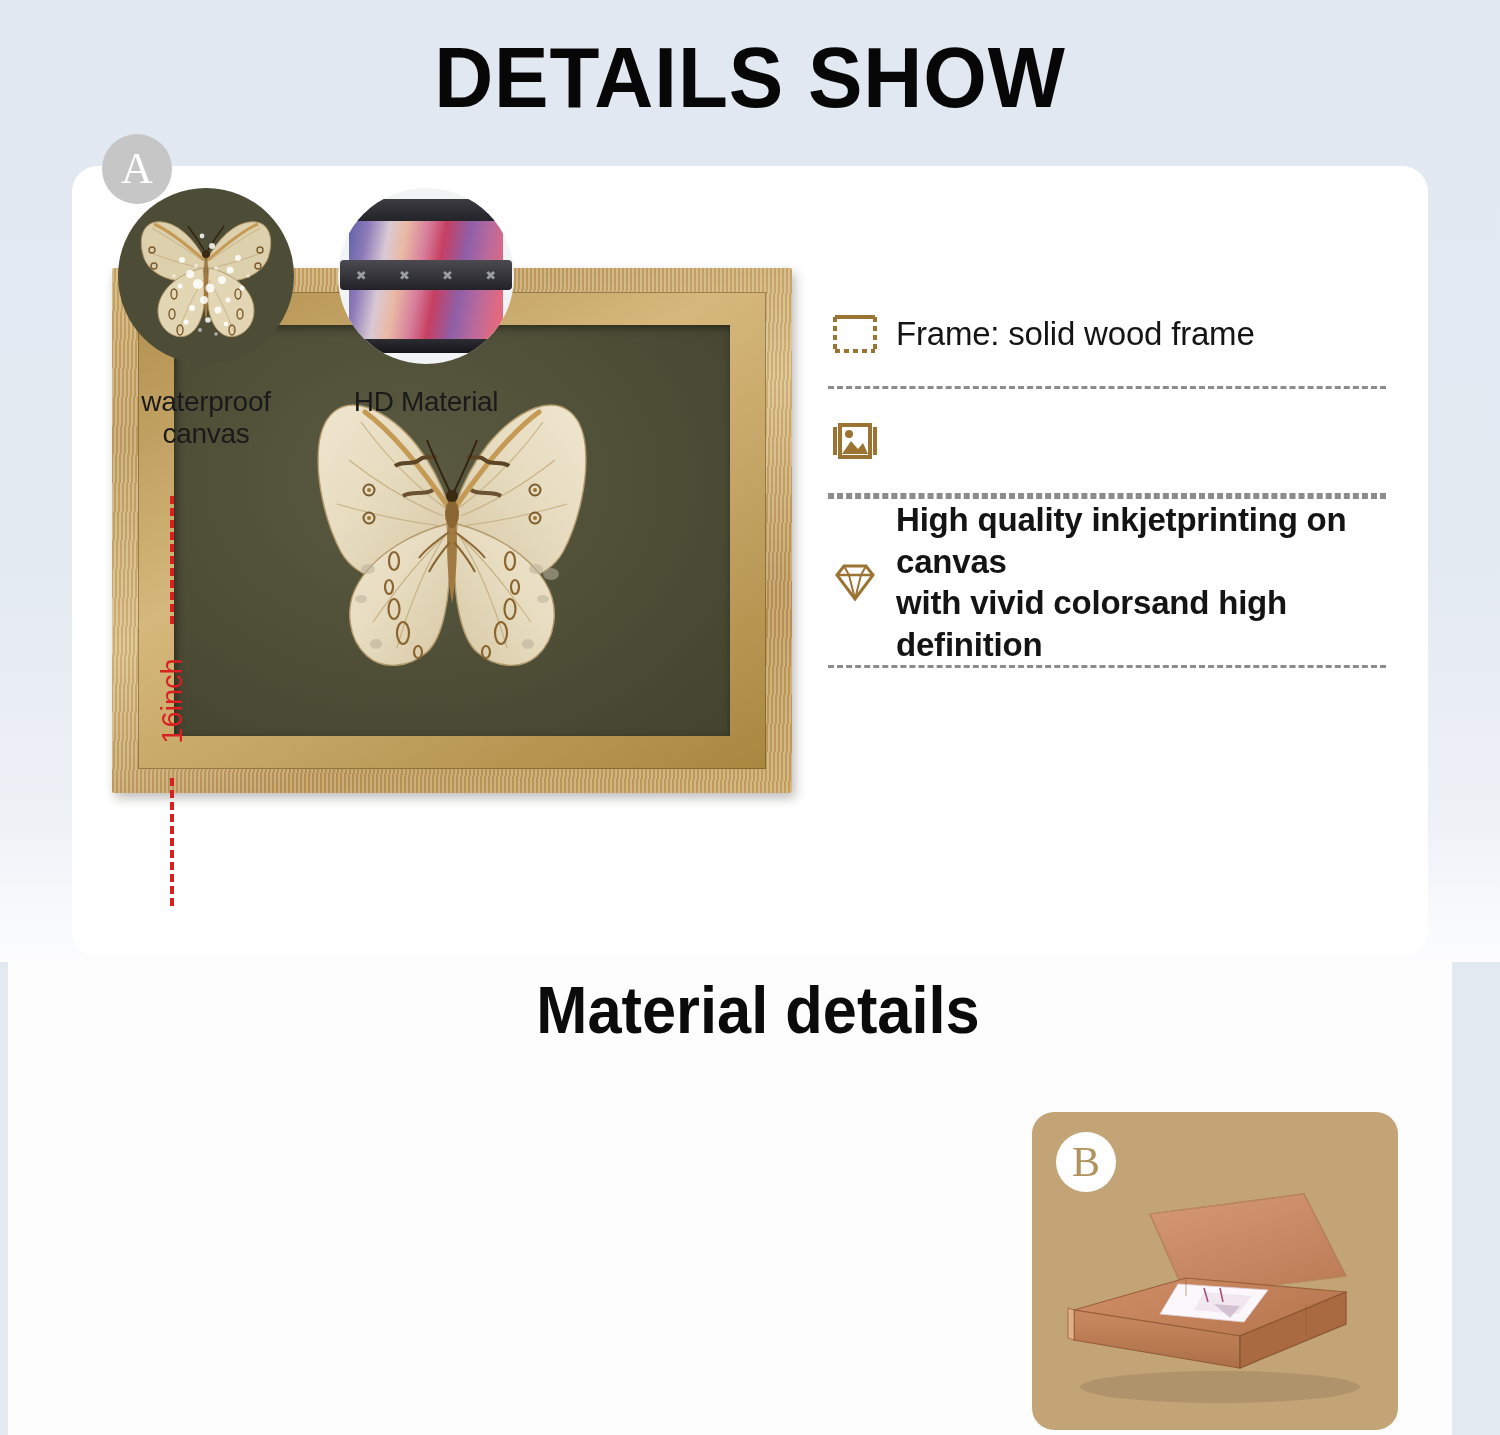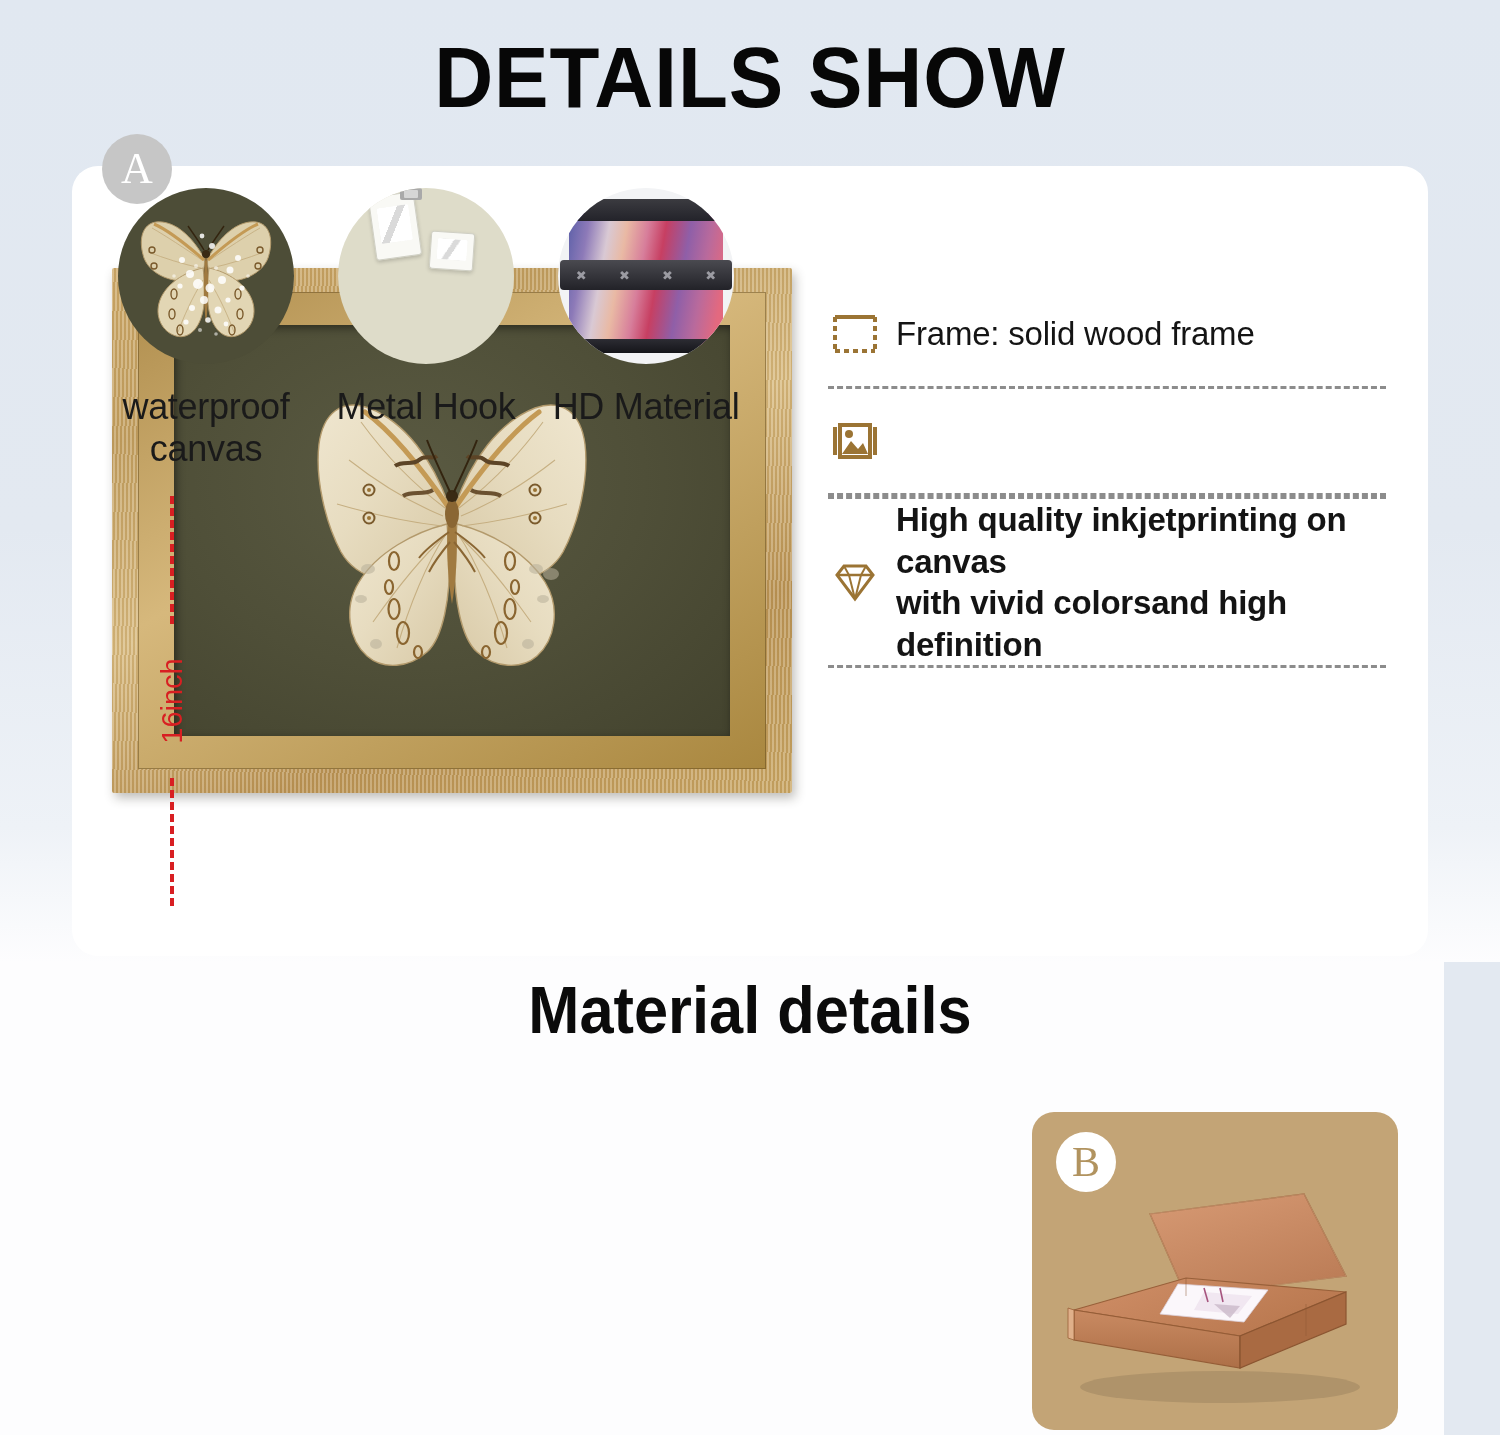--- a/index.html
+++ b/index.html
@@ -109,21 +109,21 @@
     font-family:"Liberation Sans", sans-serif;
     letter-spacing:-0.2px;
     padding-left:8px;
   }
   .feature-divider {
     height:0; border-top:3px dashed #8c8c8c; margin:0 6px 0 14px;
   }
 
   
   #lower-section {
-    position:absolute; left:0; top:962px; width:1444px; height:473px;
+    position:absolute; left:8px; top:962px; width:1444px; height:473px;
     background:#fdfdfe;
   }
   #section-title {
     position:absolute; left:0; top:10px; width:1500px; text-align:center;
     font-size:66px; font-weight:bold; color:#0b0b0b;
     font-family:"Liberation Sans", sans-serif;
     transform:scaleX(0.93);
   }
 
   
@@ -134,21 +134,21 @@
     font-size:44px; line-height:70px; text-align:center;
     font-family:"Liberation Serif", serif;
   }
   #thumbs-row { position:absolute; left:0; top:48px; display:flex; gap:0; }
   .thumb-cell { width:220px; text-align:center; }
   .thumb-circle {
     width:176px; height:176px; border-radius:50%;
     margin:0 auto; overflow:hidden; position:relative;
   }
   .thumb-caption {
-    margin-top:22px; font-size:36px; color:#1a1a1a;
+    margin-top:22px; font-size:28px; color:#1a1a1a;
     font-family:"Liberation Sans", sans-serif; letter-spacing:-0.3px;
   }
 
   
   #thumb-canvas-bg { position:absolute; inset:0; background:#4d4d37; }
   
   #thumb-frame-bg { position:absolute; inset:0; background:#a9764a; }
   .wood-strip {
     position:absolute; height:17px;
     background:repeating-linear-gradient(90deg,#c3a169 0 3px,#a98748 3px 6px);
@@ -464,32 +464,20 @@
               <circle cx="82" cy="142" r="2"></circle>
                 <circle cx="98" cy="146" r="1.8"></circle>
             </g>
           </g>
         </svg>
       </div>
       <div class="thumb-caption">waterproof canvas</div>
     </div>
 
 
-    <div class="thumb-cell">
-      <div class="thumb-circle">
-        <div id="thumb-hook-bg"></div>
-        <div class="hook-bag" style="left:34px; top:6px; width:46px; height:64px; transform:rotate(-8deg);"></div>
-        <div class="hook-bag" style="left:92px; top:44px; width:44px; height:38px; transform:rotate(4deg);"></div>
-        <svg width="176" height="176" viewBox="0 0 176 176" style="position:absolute;inset:0;">
-          <rect x="62" y="0" width="22" height="12" fill="#a9a9a9" rx="2"></rect>
-          <rect x="66" y="2" width="14" height="8" fill="#d6d6d6" rx="1"></rect>
-        </svg>
-      </div>
-      <div class="thumb-caption">Metal Hook</div>
-    </div>
 
     <div class="thumb-cell">
       <div class="thumb-circle">
         <div id="thumb-print-bg"></div>
         <div id="print-media"></div>
         <div id="print-bar-top"></div>
         <div id="print-head">
           <span>✖</span>
           <span>✖</span>
           <span>✖</span>

